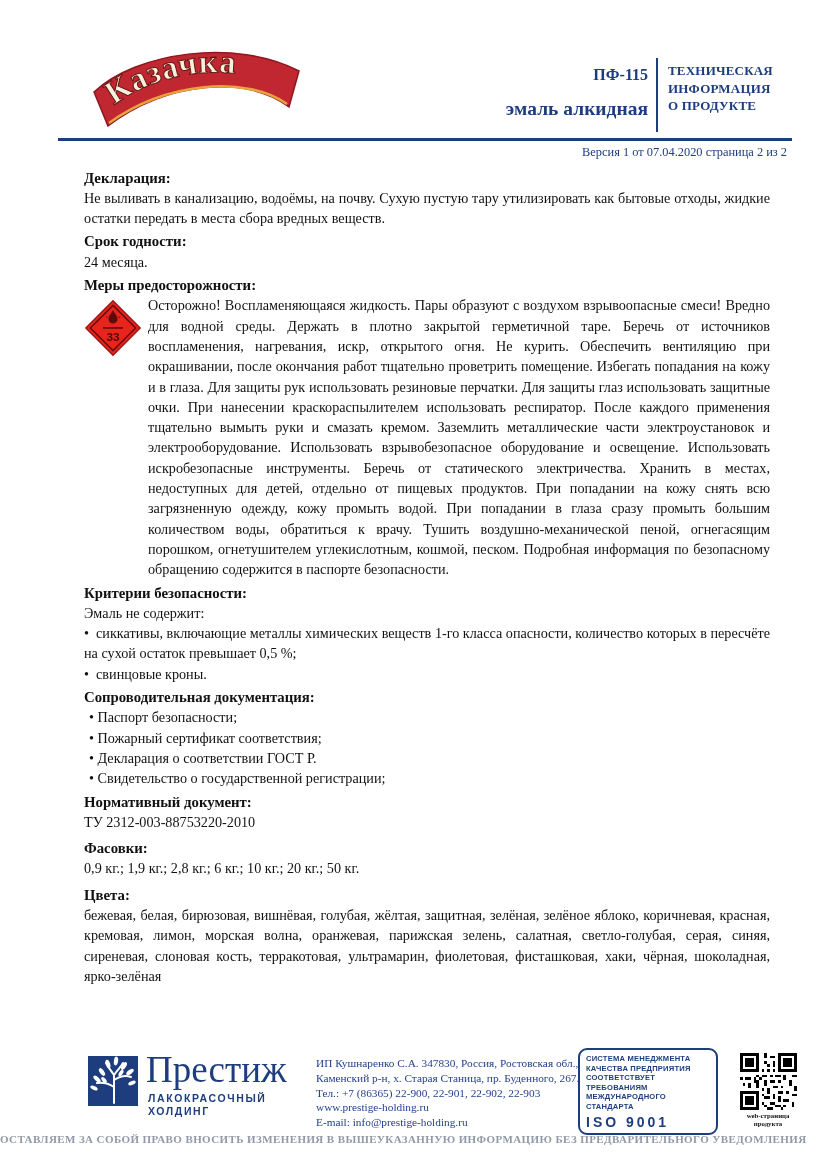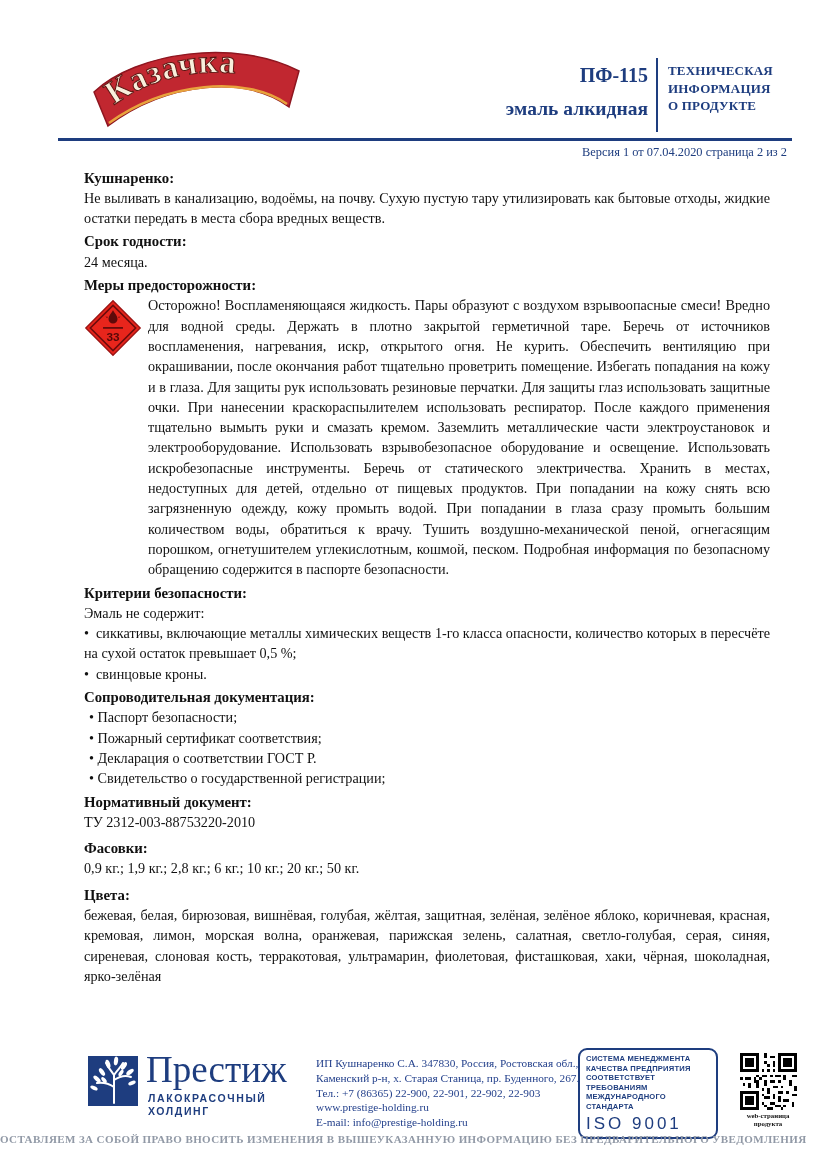--- a/index.html
+++ b/index.html
@@ -4,21 +4,21 @@
 <style>
   html,body{margin:0;padding:0;background:#e8e8e8;}
   .page{
     position:relative;width:827px;height:1169px;margin:0 auto;background:#ffffff;
     font-family:"Liberation Serif","DejaVu Serif",serif;color:#111;overflow:hidden;
   }
   
   .hdr{position:relative;height:138px;}
   .brand-logo{position:absolute;left:86px;top:44px;width:218px;height:88px;}
   .prod-block{position:absolute;right:179px;top:62px;text-align:right;color:#1e3d7f;}
-  .prod-code{font-size:20px;font-weight:bold;line-height:26px;}
+  .prod-code{font-size:16px;font-weight:bold;line-height:26px;}
   .prod-type{font-size:19.5px;font-weight:bold;line-height:24px;margin-top:9px;}
   .hdr-vline{position:absolute;left:656px;top:58px;width:2px;height:74px;background:#1e3d7f;}
   .doc-type{position:absolute;left:668px;top:62px;color:#1e3d7f;font-size:13px;font-weight:bold;line-height:17.5px;letter-spacing:.2px;}
   .hdr-rule{margin:0 35px 0 58px;height:2.6px;background:#1e3d7f;}
   .version{margin:4px 40px 0 0;text-align:right;color:#1e3d7f;font-size:12.4px;line-height:15px;}
   
   .content{margin-top:8px;padding:0 57px 0 84px;font-size:14.2px;line-height:20.3px;}
   .sec-title{font-weight:bold;font-size:14.8px;margin-top:3px;}
   .sec-title.gap{margin-top:6px;}
   .para{margin:0;text-align:justify;}
@@ -31,21 +31,21 @@
   
   .ftr{position:absolute;left:0;top:1048px;width:827px;height:90px;}
   .ftr-logo-sq{position:absolute;left:88px;top:8px;width:50px;height:50px;}
   .company{position:absolute;left:146px;top:0px;color:#1e3d7f;font-size:37px;line-height:44px;}
   .company-sub{position:absolute;left:148px;top:44px;color:#1e3d7f;
     font-family:"Liberation Sans","DejaVu Sans",sans-serif;font-size:10.5px;font-weight:bold;letter-spacing:1.6px;line-height:13px;}
   .contacts{position:absolute;left:316px;top:8px;color:#24418c;font-size:11.3px;line-height:14.8px;}
   .iso{position:absolute;left:578px;top:0;width:124px;border:2px solid #1e3d7f;border-radius:9px;
     padding:4px 6px 3px;color:#1e3d7f;font-family:"Liberation Sans","DejaVu Sans",sans-serif;}
   .iso-line{font-size:7.6px;font-weight:bold;line-height:9.6px;letter-spacing:.2px;}
-  .iso-std{font-size:17px;font-weight:normal;letter-spacing:3px;margin-top:2px;}
+  .iso-std{font-size:14px;font-weight:bold;letter-spacing:3px;margin-top:2px;}
   .qr-wrap{position:absolute;left:737px;top:5px;width:62px;text-align:center;}
   .qr{width:57px;height:57px;display:block;margin:0 auto;}
   .qr-cap{font-size:6.8px;font-weight:bold;line-height:8px;color:#111;margin-top:2px;}
   .disclaimer{position:absolute;left:0;top:1133px;width:827px;text-align:left;
     color:#9199a6;font-size:11px;font-weight:bold;letter-spacing:.4px;}
 </style>
 </head>
 <body>
 
 <div class="page">
@@ -70,21 +70,21 @@
       <div>ТЕХНИЧЕСКАЯ</div>
       <div>ИНФОРМАЦИЯ</div>
       <div>О ПРОДУКТЕ</div>
     </div>
   </div>
   <div class="hdr-rule"></div>
   <div class="version">Версия 1 от 07.04.2020 страница 2 из 2</div>
 
   <div class="content">
 
-    <div class="sec-title">Кушнаренко:</div>
+    <div class="sec-title">Декларация:</div>
     <p class="para">Не выливать в канализацию, водоёмы, на почву. Сухую пустую тару утилизировать как бытовые отходы, жидкие остатки передать в места сбора вредных веществ.</p>
 
     <div class="sec-title">Срок годности:</div>
     <p class="plain">24 месяца.</p>
 
     <div class="sec-title">Меры предосторожности:</div>
     <div class="prec">
       <svg class="hazard" viewBox="0 0 64 64">
         <polygon points="32,2 62,32 32,62 2,32" fill="#e8251c" stroke="#9c1313" stroke-width="1.5"></polygon>
         <polygon points="32,7 57,32 32,57 7,32" fill="none" stroke="#6d0b0b" stroke-width="1.8"></polygon>

